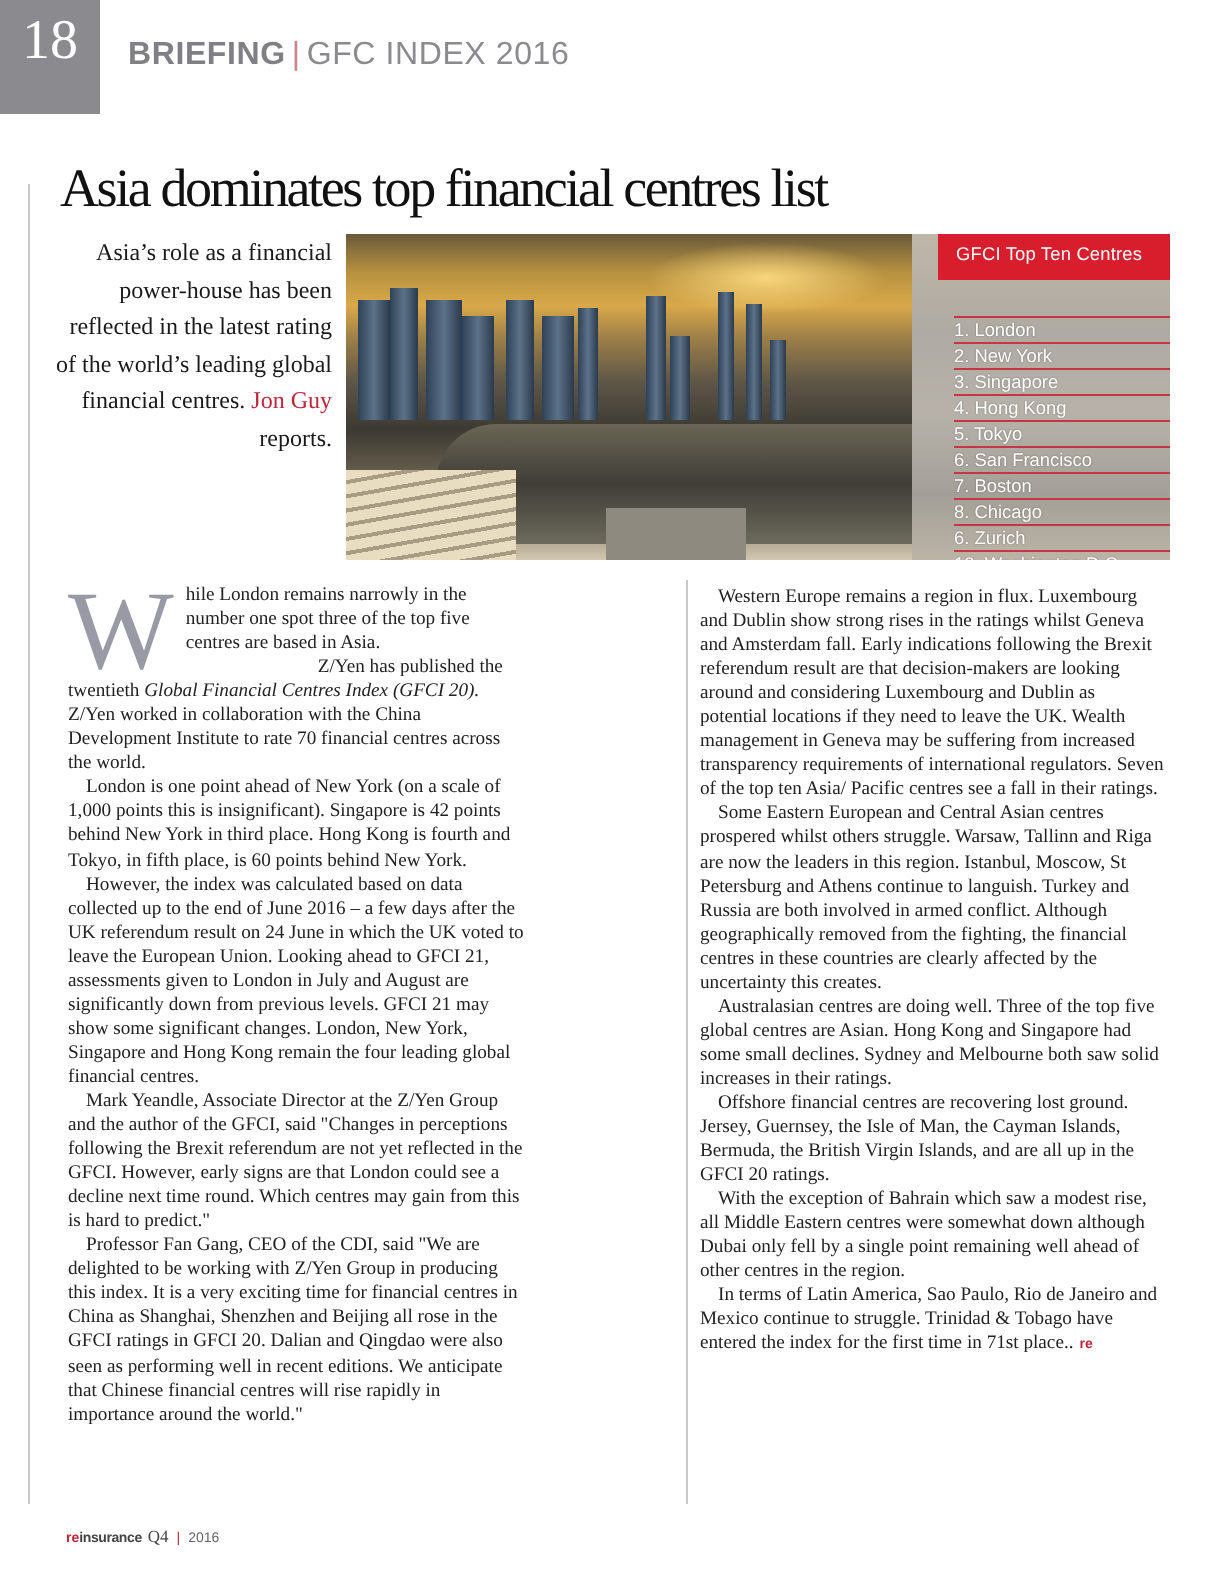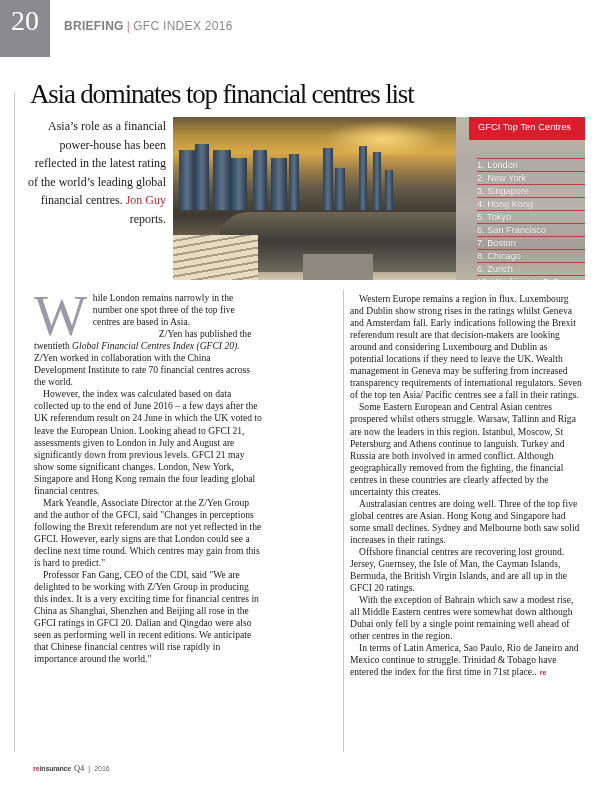--- a/index.html
+++ b/index.html
@@ -1,19 +1,19 @@
 <!DOCTYPE html>
 <html><head>
 <meta charset="utf-8">
 <style>
   html, body { margin: 0; padding: 0; background: #ffffff; }
   body { width: 609px; height: 793px; position: relative; overflow: hidden; font-family: "DejaVu Serif", serif; color: #222; }
   .page-num-box { position: absolute; left: 0; top: 0; width: 50px; height: 57px; background: #8a8a8f; }
   .page-num { position: absolute; left: 0; top: 6px; width: 50px; text-align: center; color: #fff; font-family: "Liberation Serif", serif; font-size: 28px; line-height: 30px; }
-  .section-head { position: absolute; left: 64px; top: 19px; font-family: "Liberation Sans", sans-serif; font-size: 12px; letter-spacing: 0.3px; color: #8a8a8f; white-space: nowrap; }
+  .section-head { position: absolute; left: 64px; top: 19px; font-family: "Liberation Sans", sans-serif; font-size: 16px; letter-spacing: 0.3px; color: #8a8a8f; white-space: nowrap; }
   .section-head .bold { font-weight: bold; color: #7f7f85; }
   .section-head .sep { color: #c7848a; margin: 0 3px; }
   .vrule-left { position: absolute; left: 14px; top: 92px; width: 1px; height: 660px; background: #c8c8c8; }
   .vrule-mid { position: absolute; left: 343px; top: 290px; width: 1px; height: 462px; background: #c8c8c8; }
   .headline { position: absolute; left: 30px; top: 74px; font-family: "Liberation Serif", serif; font-size: 27px; letter-spacing: -1.2px; color: #111; white-space: nowrap; line-height: 40px; }
   .standfirst { position: absolute; left: 28px; top: 117px; width: 138px; text-align: right; font-family: "Liberation Serif", serif; font-size: 12px; line-height: 18.5px; color: #1a1a1a; }
   .standfirst .author { color: #c0263a; }
   .hero { position: absolute; left: 173px; top: 117px; width: 283px; height: 163px; overflow: hidden;
     background: linear-gradient(180deg, #6a5a3a 0%, #b8923f 12%, #d9a94a 22%, #9d7f48 32%, #5f5748 45%, #3d3a33 60%, #6b6250 75%, #8e846e 88%, #d2c8b0 100%); }
   .hero .sky-glow { position: absolute; left: 150px; top: 4px; width: 120px; height: 36px; border-radius: 50%; background: radial-gradient(ellipse, rgba(255,220,130,0.9), rgba(255,200,90,0) 70%); }
@@ -40,21 +40,21 @@
   .footer { position: absolute; left: 33px; top: 763px; font-family: "Liberation Sans", sans-serif; font-size: 7px; color: #666; white-space: nowrap; }
   .footer .brand-re { color: #c0263a; font-weight: bold; }
   .footer .brand-rest { color: #444; font-weight: bold; letter-spacing: -0.2px; }
   .footer .issue { font-family: "Liberation Serif", serif; font-size: 8.5px; color: #444; margin-left: 3px; }
   .footer .sep { color: #c0263a; margin: 0 4px; }
 </style>
 </head>
 <body>
 
 <div class="page-num-box">
-  <div class="page-num">20</div>
+  <div class="page-num">18</div>
 </div>
 <div class="section-head">
   <span class="bold">BRIEFING</span><span class="sep">|</span><span>GFC INDEX 2016</span>
 </div>
 
 <div class="vrule-left"></div>
 <div class="vrule-mid"></div>
 
 <h1 class="headline" style="margin:0;font-weight:normal;">Asia dominates top financial centres list</h1>
 
@@ -97,20 +97,21 @@
     <li class="rank-item">7. Boston</li>
     <li class="rank-item">8. Chicago</li>
     <li class="rank-item">6. Zurich</li>
     <li class="rank-item">10. Washington D.C</li>
   </ul>
 </div>
 
 <div class="col col-left">
   <p class="noindent"><span class="drop-cap">W</span><span>hile London remains narrowly in the number one spot three of the top five centres are based in Asia.</span></p>
   <p style="text-indent:0;padding-left:0;"><span style="display:inline-block;width:66px;"></span><span>Z/Yen has published the twentieth </span><em>Global Financial Centres Index (GFCI 20).</em><span> Z/Yen worked in collaboration with the China Development Institute to rate 70 financial centres across the world.</span></p>
+  <p>London is one point ahead of New York (on a scale of 1,000 points this is insignificant). Singapore is 42 points behind New York in third place.  Hong Kong is fourth and Tokyo, in fifth place, is 60 points behind New York.</p>
   <p>However, the index was calculated based on data collected up to the end of June 2016 – a few days after the UK referendum result on 24 June in which the UK voted to leave the European Union. Looking ahead to GFCI 21, assessments given to London in July and August are significantly down from previous levels. GFCI 21 may show some significant changes. London, New York, Singapore and Hong Kong remain the four leading global financial centres.</p>
   <p>Mark Yeandle, Associate Director at the Z/Yen Group and the author of the GFCI, said "Changes in perceptions following the Brexit referendum are not yet reflected in the GFCI. However, early signs are that London could see a decline next time round. Which centres may gain from this is hard to predict."</p>
   <p>Professor Fan Gang, CEO of the CDI, said "We are delighted to be working with Z/Yen Group in producing this index. It is a very exciting time for financial centres in China as Shanghai, Shenzhen and Beijing all rose in the GFCI ratings in GFCI 20. Dalian and Qingdao were also seen as performing well in recent editions. We anticipate that Chinese financial centres will rise rapidly in importance around the world."</p>
 </div>
 
 <div class="col col-right">
   <p>Western Europe remains a region in flux. Luxembourg and Dublin show strong rises in the ratings whilst Geneva and Amsterdam fall. Early indications following the Brexit referendum result are that decision-makers are looking around and considering Luxembourg and Dublin as potential locations if they need to leave the UK. Wealth management in Geneva may be suffering from increased transparency requirements of international regulators. Seven of the top ten Asia/ Pacific centres see a fall in their ratings.</p>
   <p>Some Eastern European and Central Asian centres prospered whilst others struggle. Warsaw, Tallinn and Riga are now the leaders in this region. Istanbul, Moscow, St Petersburg and Athens continue to languish. Turkey and Russia are both involved in armed conflict. Although geographically removed from the fighting, the financial centres in these countries are clearly affected by the uncertainty this creates.</p>
   <p>Australasian centres are doing well. Three of the top five global centres are Asian. Hong Kong and Singapore had some small declines. Sydney and Melbourne both saw solid increases in their ratings.</p>
   <p>Offshore financial centres are recovering lost ground. Jersey, Guernsey, the Isle of Man, the Cayman Islands, Bermuda, the British Virgin Islands, and are all up in the GFCI 20 ratings.</p>

